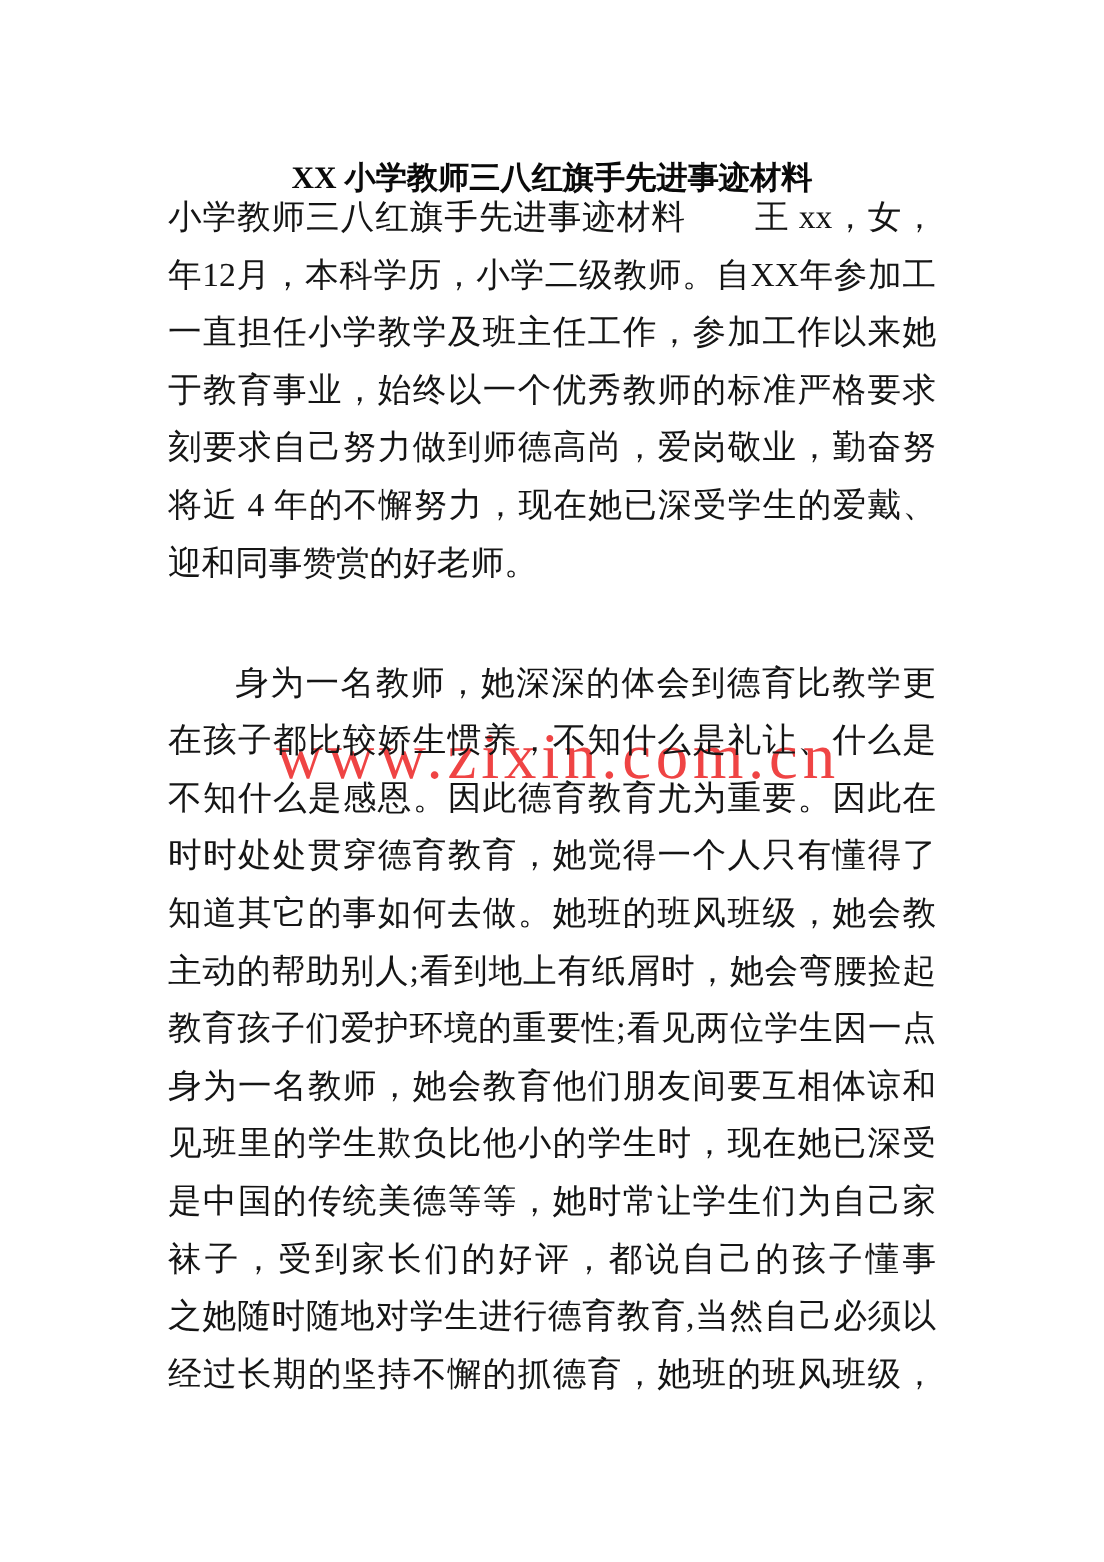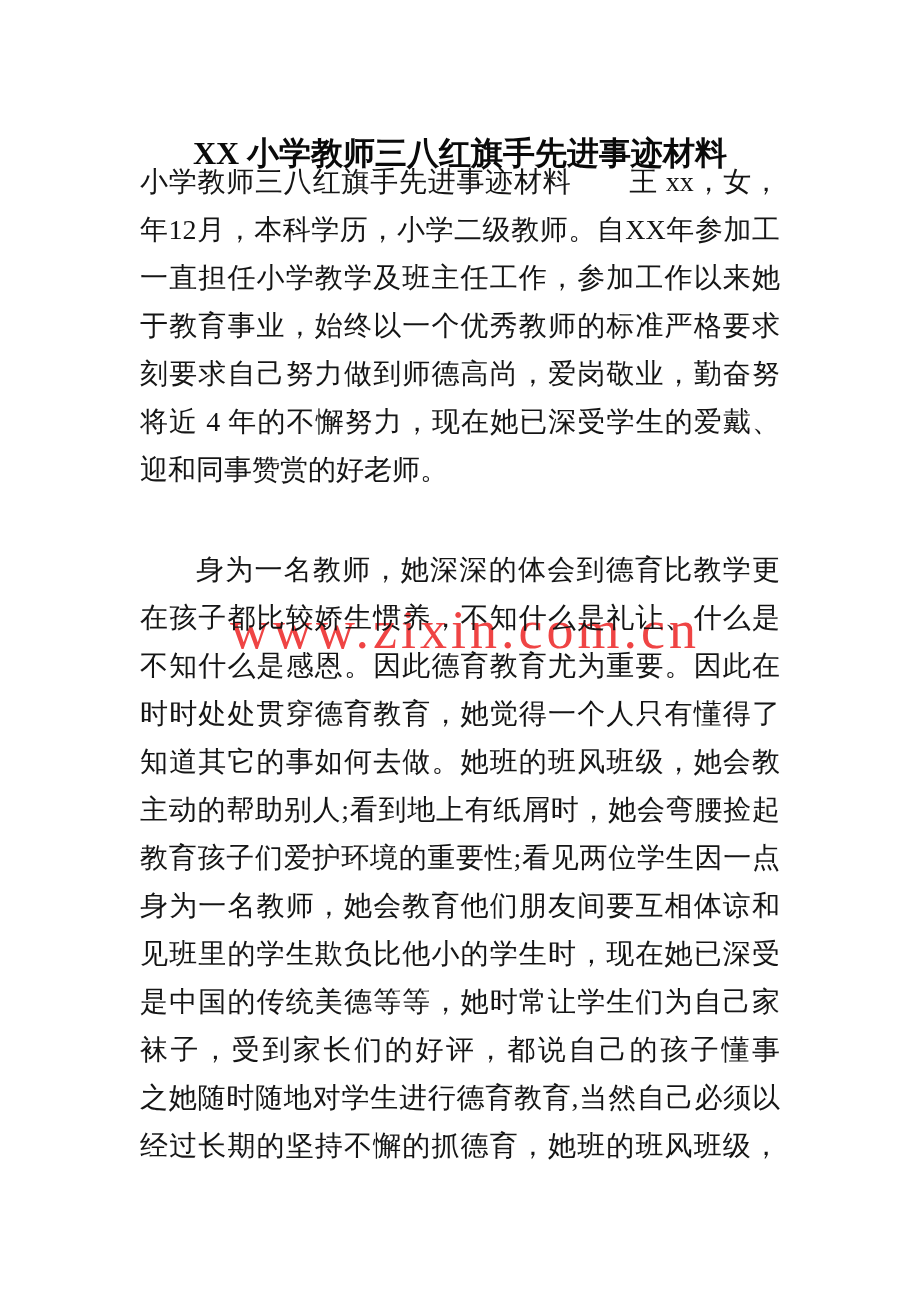--- a/index.html
+++ b/index.html
@@ -17,21 +17,21 @@
     color: #151515;
   }
   .doc-title {
     position: absolute;
     top: 104px;
     left: 0;
     width: 920px;
     height: 56px;
     line-height: 56px;
     text-align: center;
-    font-size: 32px;
+    font-size: 26px;
     font-weight: 700;
     color: #0a0a0a;
     z-index: 2;
   }
   .watermark {
     position: absolute;
     top: 603px;
     left: 230px;
     font-size: 54px;
     line-height: 54px;

